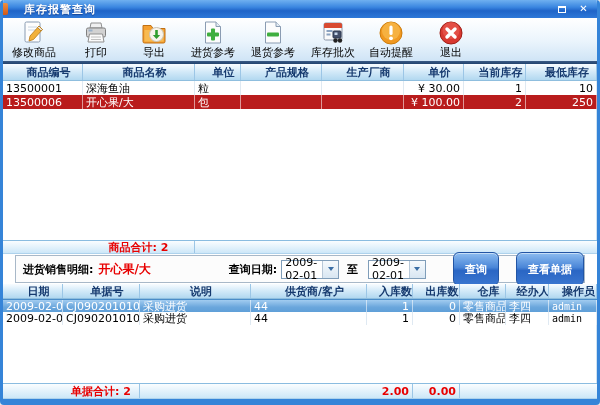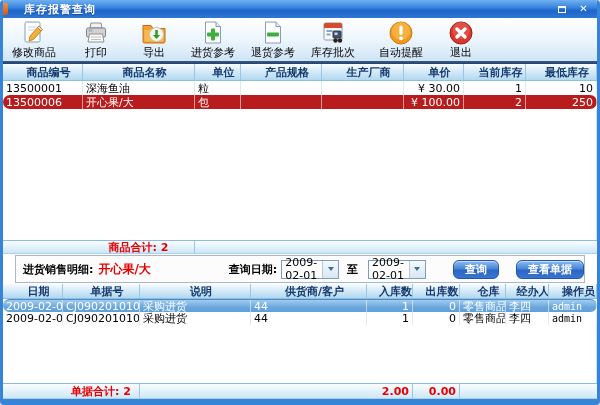--- a/index.html
+++ b/index.html
@@ -40,36 +40,36 @@
   }
   .tool-btn { width:56px; display:flex; flex-direction:column; align-items:center; cursor:pointer; }
   .tool-btn svg { width:26px; height:26px; }
   .tool-label { font-size:11px; color:#000; line-height:13px; white-space:nowrap; }
   .tool-btn:nth-child(1){margin-left:3px}
   .tool-btn:nth-child(2){margin-left:6px}
   .tool-btn:nth-child(3){margin-left:2px}
   .tool-btn:nth-child(4){margin-left:3px}
   .tool-btn:nth-child(5){margin-left:4px}
   .tool-btn:nth-child(6){margin-left:4px}
-  .tool-btn:nth-child(7){margin-left:12px}
+  .tool-btn:nth-child(7){margin-left:2px}
   .tool-btn:nth-child(8){margin-left:4px}
 
   .navy-strip { height:3px; flex:0 0 3px; background:linear-gradient(#3a5a84,#22436e); }
 
   
   .thead {
     display:flex; font-size:11px; font-weight:bold; color:#15396e;
     background:linear-gradient(#f8fcff, #d2e9f8 50%, #b2d8f0);
     border-bottom:1px solid #8fbede;
   }
   .t1 .thead { height:17px; flex:0 0 17px; }
   .t2head { height:15px; flex:0 0 15px; }
   .thead .cell { display:flex; align-items:center; justify-content:center; border-right:1px solid #9cc6e6; height:100%; overflow:hidden; white-space:nowrap;padding-left:12px; }
 
-  .trow { display:flex; font-size:11px; color:#000; background:#fff;border-radius:7px; }
+  .trow { display:flex; font-size:11px; color:#000; background:#fff; }
   .trow .cell { display:flex; align-items:center; padding:0 3px; border-right:1px solid #dfe9f2; height:100%; overflow:hidden; white-space:nowrap; }
   .trow .ar { justify-content:flex-end; }
   .r14 { height:14px; flex:0 0 14px; }
   .r13 { height:13px; flex:0 0 13px; }
 
   .sel1 { background:#b91c1c; color:#fff; }
   .sel1 .cell { border-right:1px solid rgba(255,255,255,.55); }
   .sel2 { background:linear-gradient(#a2ccf0, #6aa6dc 60%, #5f9fd8); color:#fff; border-top:1px solid #4a8cc8; }
   .sel2 .cell { border-right:1px solid rgba(255,255,255,.55); }
 
@@ -107,21 +107,21 @@
   .lbl-bold { font-weight:bold; color:#000; white-space:nowrap; }
   .detail-label { margin-left:7px; }
   .detail-value { color:#e80000; font-weight:bold; font-size:12px; margin-left:5px; white-space:nowrap; }
   .date-label { margin-left:78px; }
   .combo { display:flex; width:94px; height:19px; border:1px solid #7f9db9; background:#fff; margin-left:4px; align-items:stretch; cursor:pointer; }
   .combo-text { flex:1; display:flex; align-items:center; padding:0 3px; font-size:11px; color:#000; }
   .combo-btn { width:16px; background:linear-gradient(#f6fafd,#d8e6f2); border-left:1px solid #b8c8d8; display:flex; align-items:center; justify-content:center; }
   .combo-arrow { width:0; height:0; border-left:3px solid transparent; border-right:3px solid transparent; border-top:4px solid #3a6ea5; }
   .to-label { margin:0 6px 0 8px; font-weight:bold; }
   .btn {
-    height:19px; padding:1px 11px; border-radius:6px;
+    height:19px; padding:16px 11px; border-radius:6px;
     background:linear-gradient(#8cbcf0, #4a86d8 45%, #2a66c4 55%, #3a76d0);
     border:1px solid #2255a5; color:#fff; font-size:11px; font-weight:bold;
     display:flex; align-items:center; cursor:pointer; white-space:nowrap;
     box-shadow:inset 0 1px 0 rgba(255,255,255,.5);
   }
   .btn-query { margin-left:27px; }
   .btn-view { margin-left:17px; }
 </style>
 </head>
 <body>

